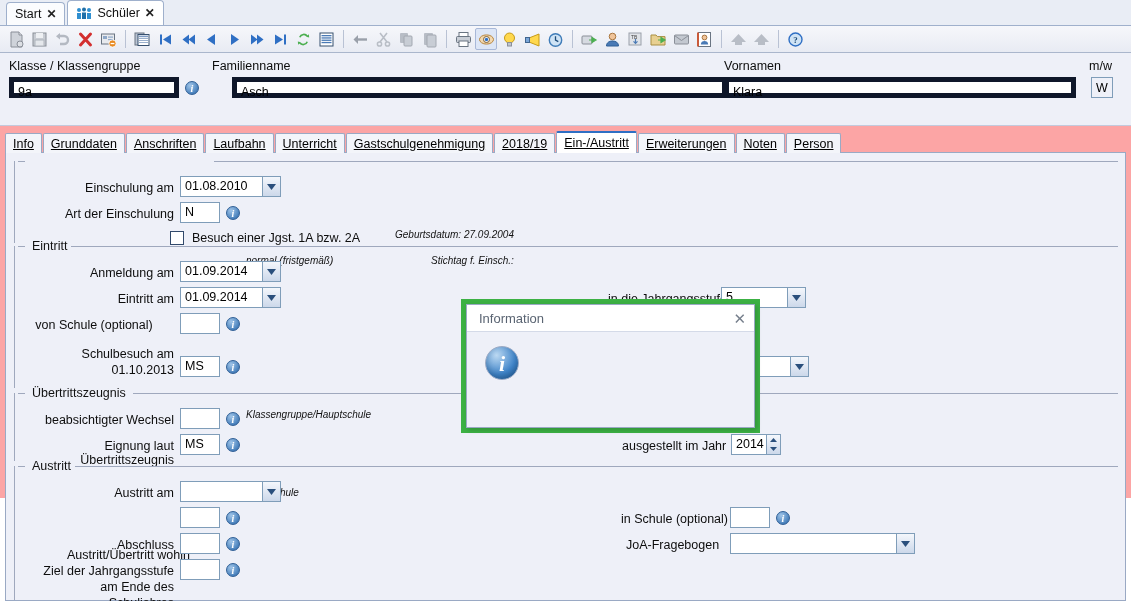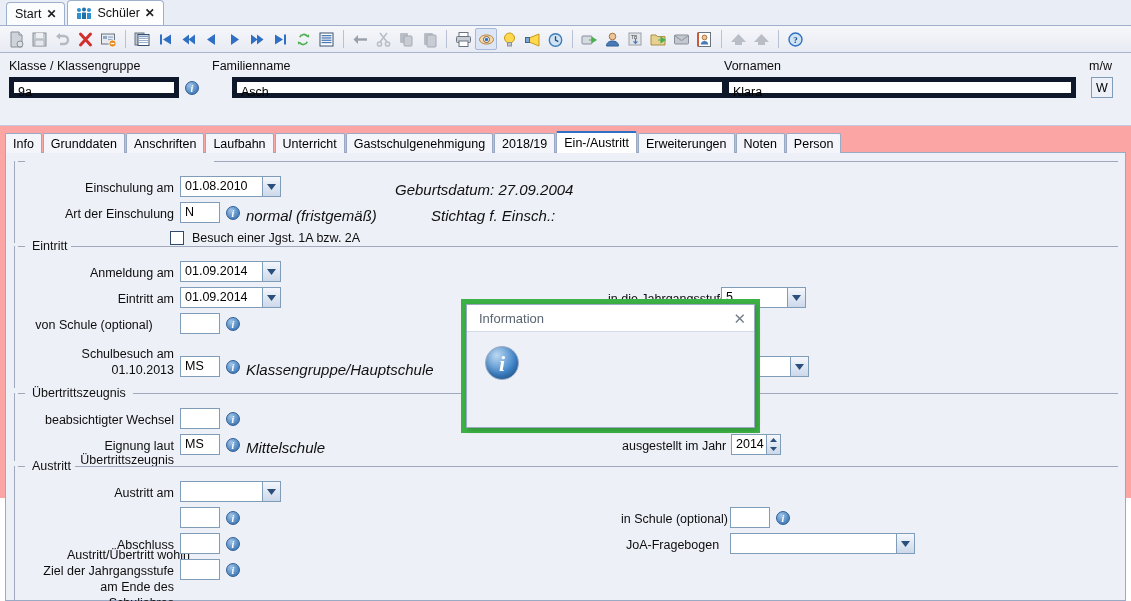--- a/index.html
+++ b/index.html
@@ -88,21 +88,21 @@
 
   
   .pagetabs {
     position:absolute; left:5px; top:131px; height:22px;
     display:flex; align-items:flex-end; gap:1px; z-index:4;
   }
   .ptab {
     height:20px; padding:4px 7px; display:flex; align-items:center;
     font-size:12.5px; color:#000;
     background:#f3f5fa; border:1px solid #9aa9c4; border-bottom:none;
-    border-radius:2px 2px 0 0; cursor:pointer; white-space:nowrap;
+    border-radius:2px 2px 0 0; cursor:pointer; white-space:nowrap;text-decoration:underline;
   }
   .ptab.active {
     background:#ffffff; height:22px; border-top:2px solid #2f6fc4; color:#000;
   }
 
   
   .panel {
     position:absolute; left:5px; top:152px; width:1121px; height:449px;
     background:#eef0f8; border:1px solid #9aa9c4; border-top:1px solid #9aa9c4;
   }
@@ -112,21 +112,21 @@
   }
   .gb-title {
     position:absolute; top:-7px; left:14px; padding:0 4px;
     background:#eef0f8; font-size:12.5px; color:#111; white-space:nowrap;
   }
   .gb-dash { position:absolute; left:4px; top:0; width:7px; height:1px; background:#9fa8bd; }
   .gb-left { position:absolute; left:0; top:0; width:1px; background:#9fa8bd; }
 
   .rlabel { position:absolute; text-align:right; font-size:12.5px; color:#0d0d0d; }
   .llabel { position:absolute; text-align:left; font-size:12.5px; color:#0d0d0d; }
-  .ital { font-style:italic; font-size:15px; color:#111; }
+  .ital { font-style:italic; font-size:10px; color:#111;margin-top:48px; }
 
   
   .combo { position:absolute; height:21px; display:flex; }
   .combo .cval {
     flex:1; background:#fff; border:1px solid #7f9db9; border-right:none;
     font-size:12.5px; padding:1px 4px; line-height:17px; cursor:text;
   }
   .combo .carrow {
     width:19px; background:linear-gradient(#f4f7fc,#ccd8ea);
     border:1px solid #7f9db9;

